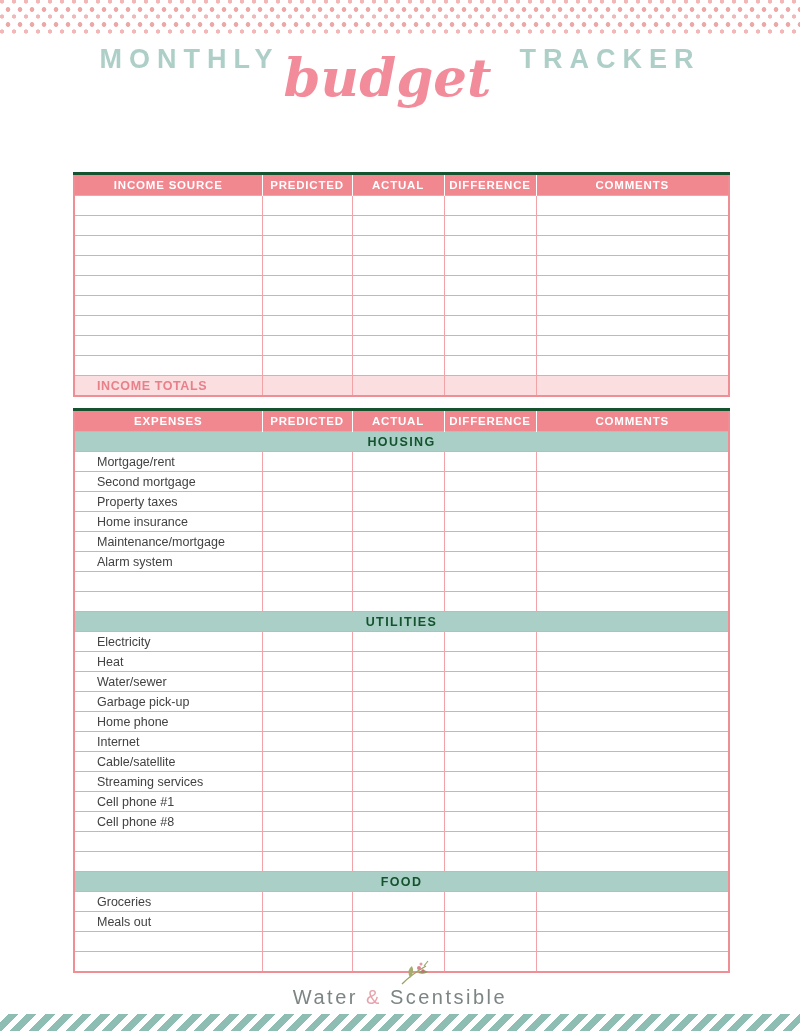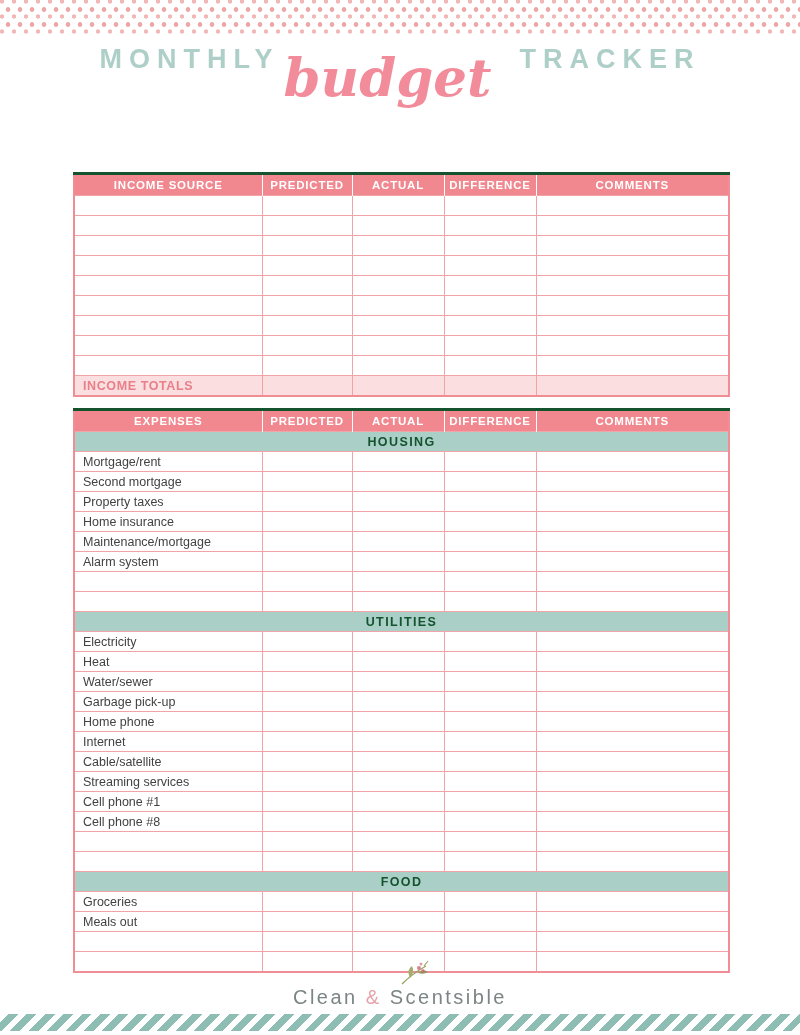--- a/index.html
+++ b/index.html
@@ -23,21 +23,21 @@
 
   
   table.budget{position:absolute;left:73px;width:657px;border-collapse:collapse;
                table-layout:fixed;border:2px solid #ef8e95;}
   table.budget thead th{background:#f1878f;color:#fff;font-size:11.5px;font-weight:700;
       letter-spacing:.8px;height:20px;padding:0;text-align:center;
       border-top:3px solid #14532d;border-left:1.5px solid #fff;}
   table.budget thead th:first-child{border-left:none;}
   table.budget td{background:#fff;border:1px solid #f1a3a8;height:19px;padding:0;
       font-size:12.5px;color:#424242;overflow:hidden;white-space:nowrap;}
-  table.budget td.label-cell{padding-left:8px;}
+  table.budget td.label-cell{padding-left:22px;}
   tr.band td{background:#a9cfc7;color:#14532d;text-align:center;font-weight:700;
       letter-spacing:1.4px;font-size:12.5px;height:19px;padding:0;}
   tr.totals td{background:#fbdee0;}
   tr.totals td.label-cell{color:#e8808a;font-weight:700;letter-spacing:.6px;font-size:12.5px;}
   .income{top:172px;}
   .expense{top:408px;border-radius:30px;}
 
   
   .footer{position:absolute;top:972px;left:0;right:0;text-align:center;}
   .brand-wrap{position:relative;display:inline-block;padding-top:14px;}
@@ -355,21 +355,21 @@
     <div class="brand-wrap">
       <svg class="sprig" width="40" height="26" viewBox="0 0 40 26">
         <path d="M6 24 Q16 14 30 6" stroke="#9aa465" stroke-width="1.4" fill="none"></path>
         <path d="M14 18 Q10 10 16 6 Q19 12 14 18Z" fill="#a3ad6e"></path>
         <path d="M22 13 Q28 15 32 12 Q27 8 22 13Z" fill="#8f9a5e"></path>
         <path d="M28 6 L32 1" stroke="#9aa465" stroke-width="1.2" fill="none"></path>
         <circle cx="23" cy="8" r="2" fill="#d9848c"></circle>
         <circle cx="27" cy="11" r="1.7" fill="#c96f77"></circle>
         <circle cx="25" cy="4" r="1.5" fill="#e39ba1"></circle>
       </svg>
-      <span class="brand"><span>Clean</span>
+      <span class="brand"><span>Water</span>
         <span class="amp">&amp;</span>
         <span>Scentsible</span></span>
     </div>
   </div>
 
   <div class="stripes"></div>
 
 </div>
 
 </body></html>

